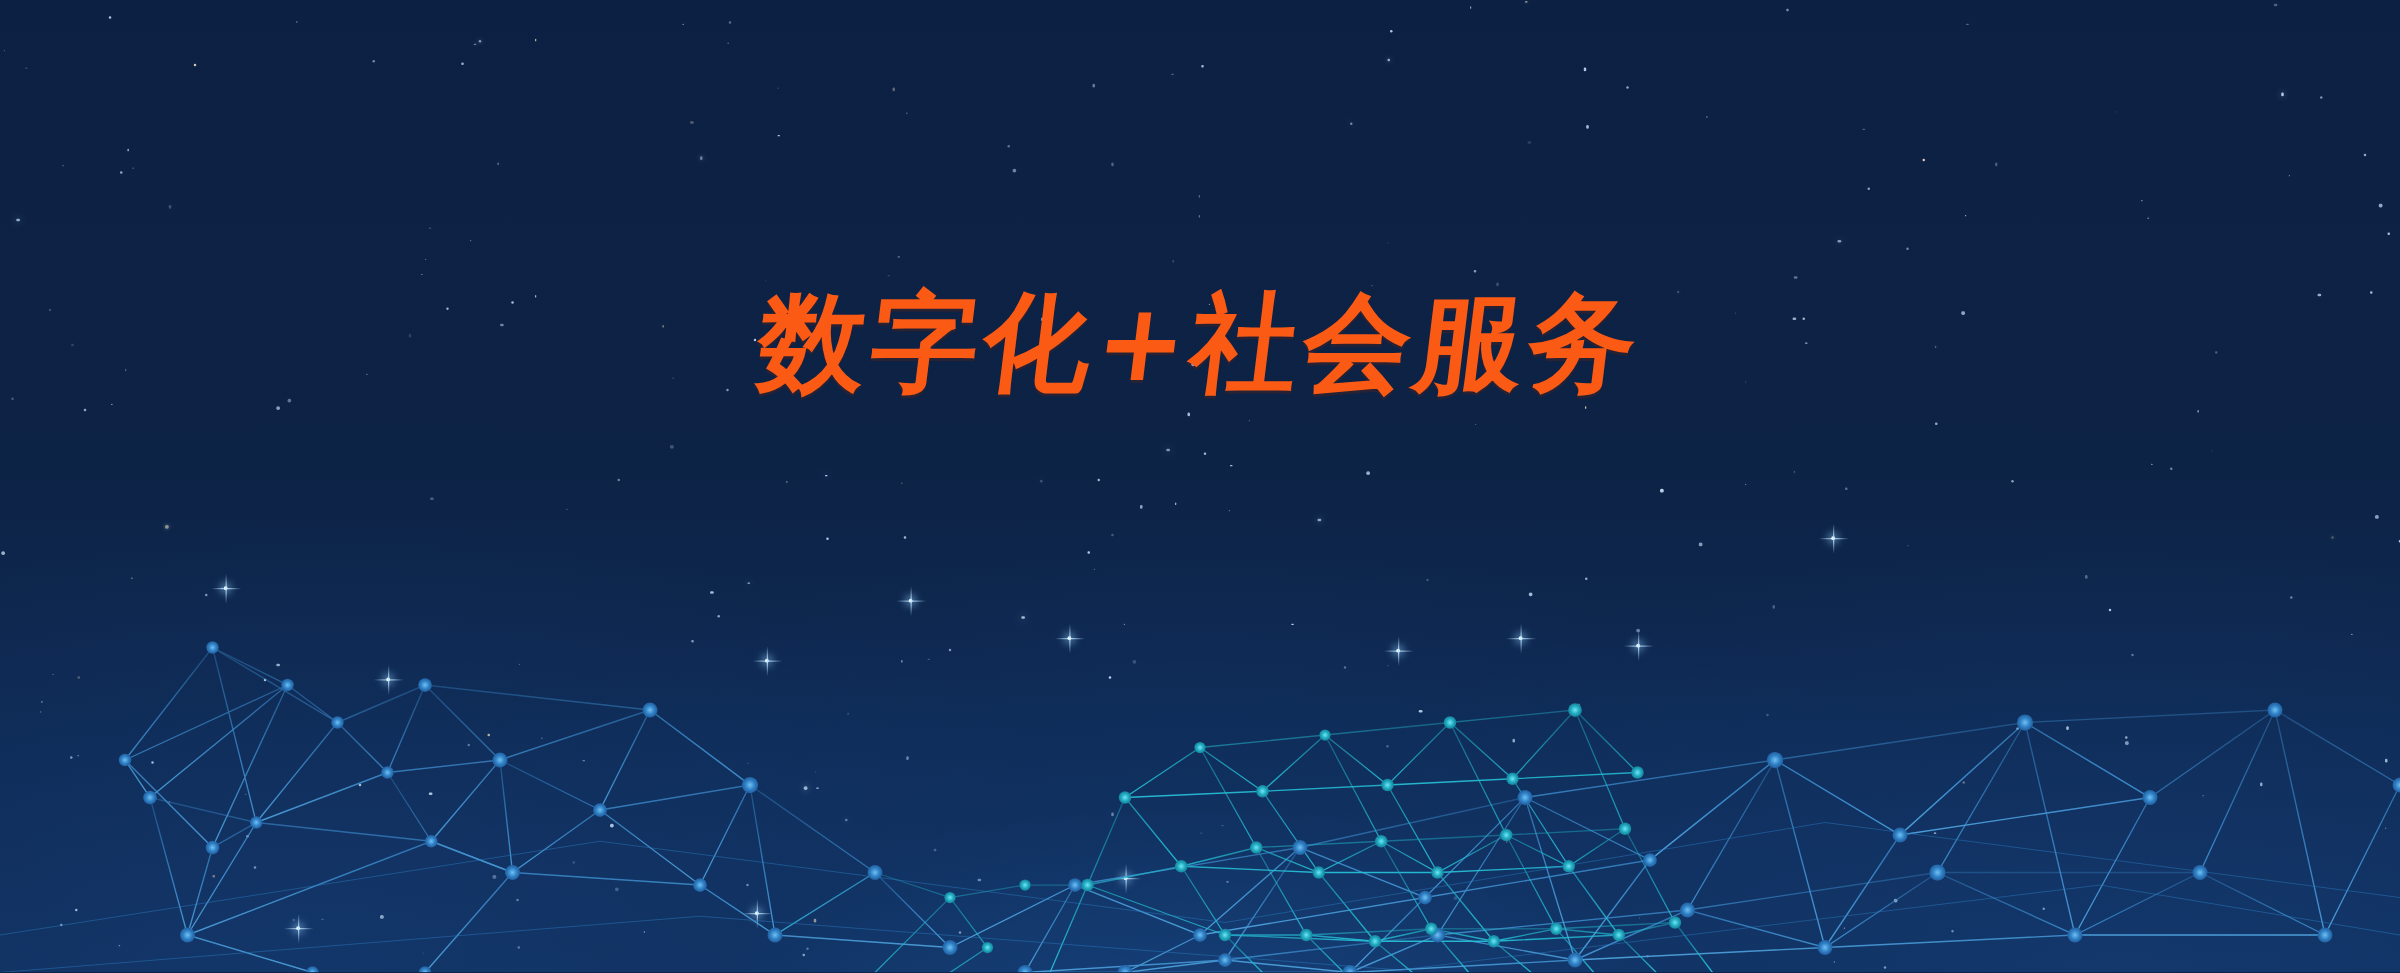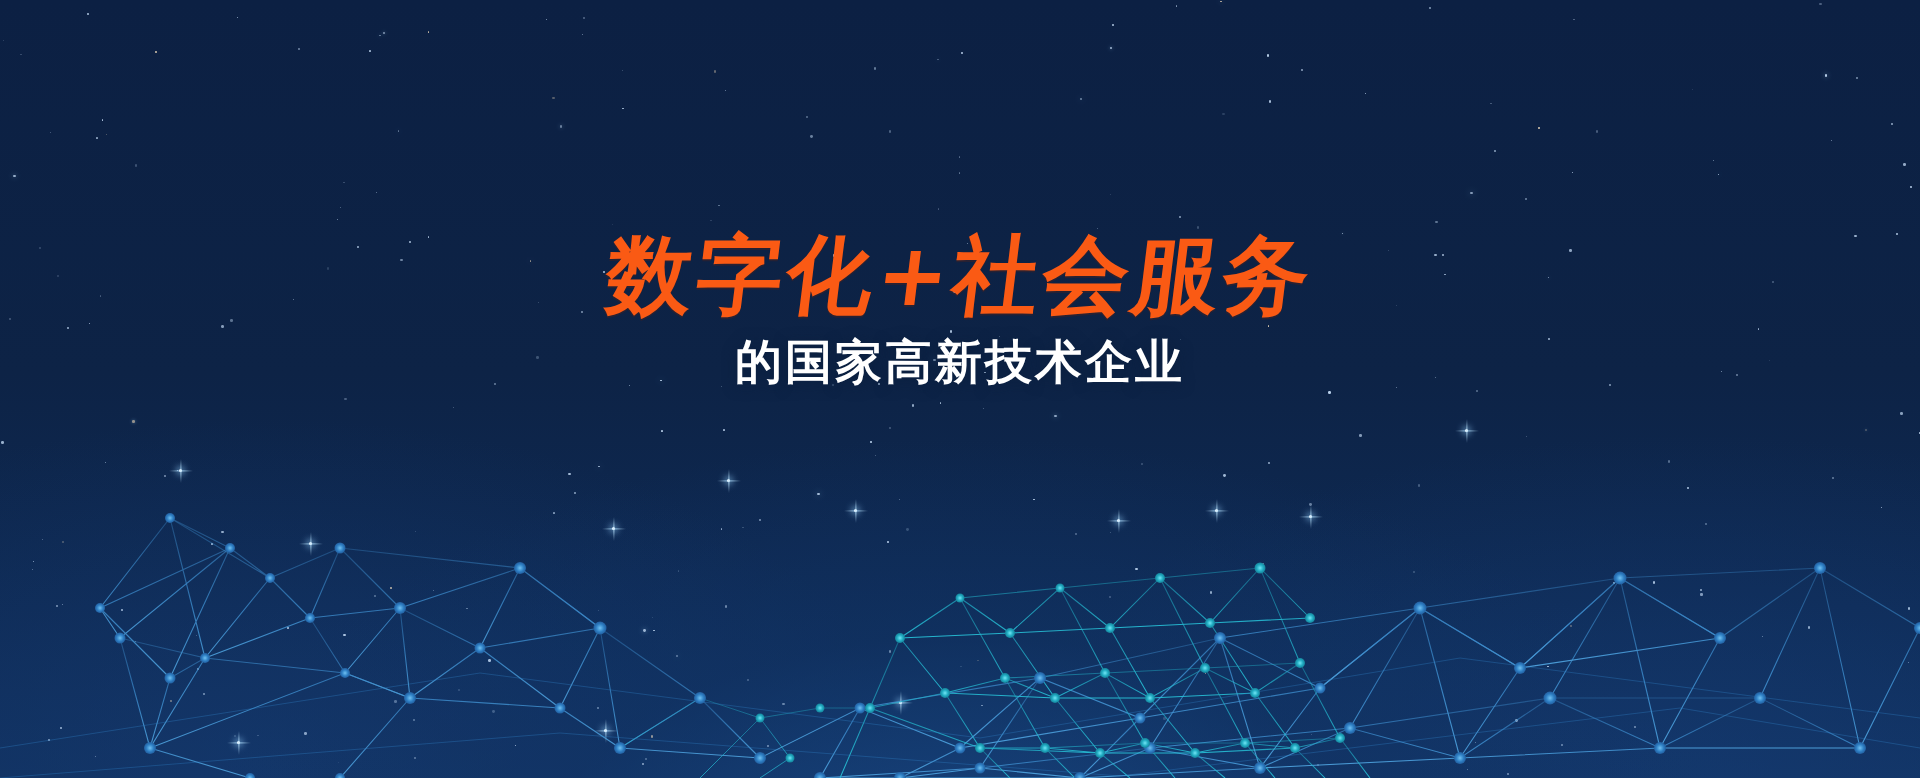--- a/index.html
+++ b/index.html
@@ -559,16 +559,15 @@
           <circle cx="1340" cy="460" r="5"></circle>
         <circle cx="760" cy="440" r="4.5"></circle>
           <circle cx="820" cy="430" r="4.5"></circle>
         <circle cx="790" cy="480" r="4.5"></circle>
       </g>
     </svg>
   </div>
 
   <div class="copy">
     <div class="headline">数字化+社会服务</div>
-    <div class="subline">的国家高新技术企业</div>
   </div>
 
 </div>
 
 </body></html>

